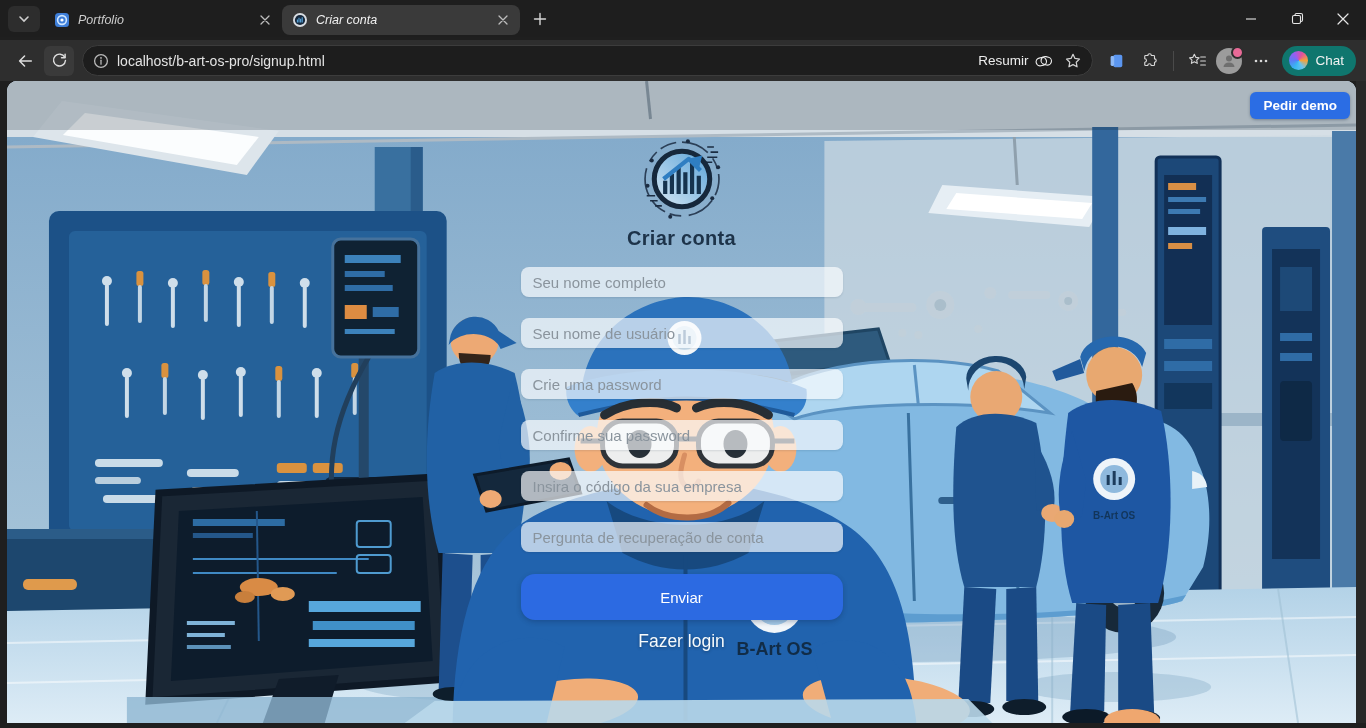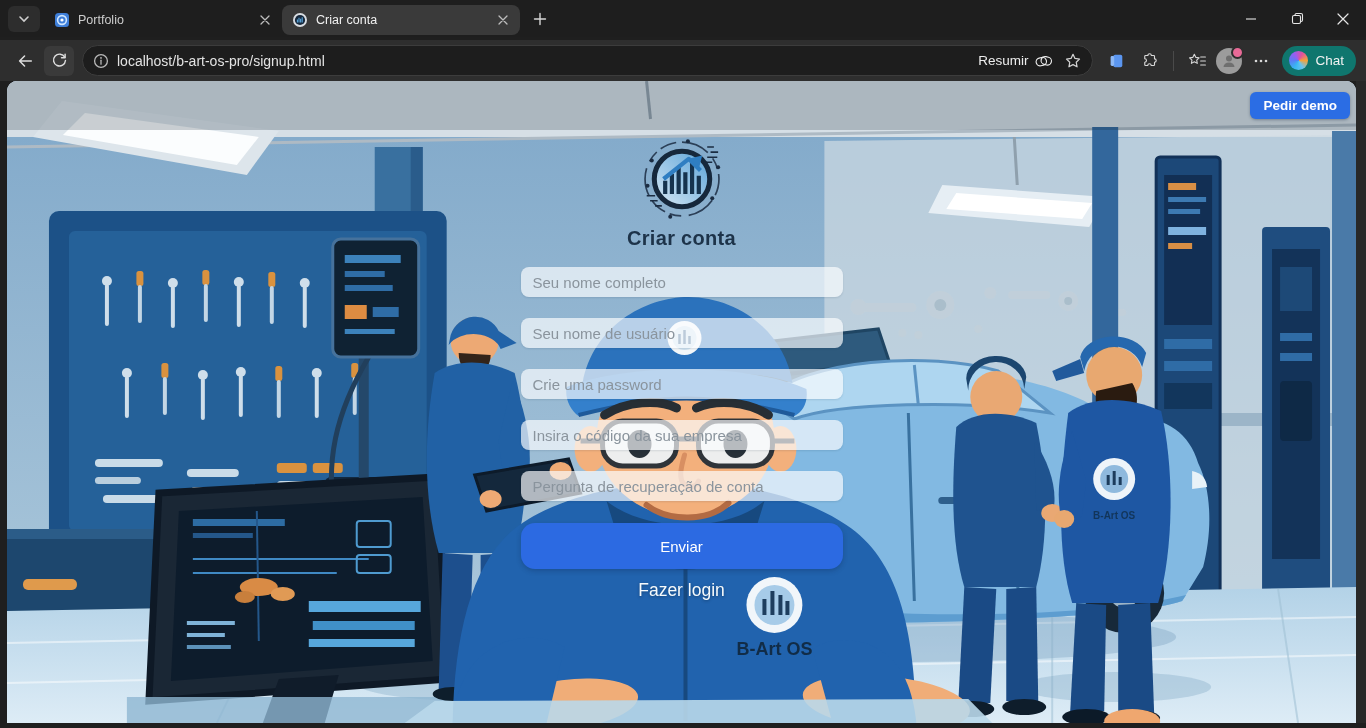--- a/index.html
+++ b/index.html
@@ -1,21 +1,21 @@
 <!DOCTYPE html>
 <html><head>
 <meta charset="utf-8">
 <style>
   html,body{margin:0;padding:0;width:1366px;height:728px;overflow:hidden;
     background:#1f1f1f;font-family:"Liberation Sans",sans-serif;-webkit-font-smoothing:antialiased;}
   .browser{position:absolute;inset:0;}
 
   
   .tabstrip{position:absolute;left:0;top:0;right:0;height:37px;background:#1e1e1e;
-    display:flex;align-items:center;}
+    display:flex;align-items:center;font-style:italic;}
   .tabsearch{width:32px;height:26px;margin:0 4px 0 8px;border-radius:6px;background:#2d2d2d;
     display:flex;align-items:center;justify-content:center;color:#cfcfcf;}
   .tab{height:30px;width:238px;margin-top:2px;border-radius:8px;display:flex;align-items:center;
     padding:0 8px 0 10px;box-sizing:border-box;color:#cccccc;font-size:12.5px;}
   .tab.active{background:#3a3a3a;color:#f1f1f1;}
   .tab .favicon{width:16px;height:16px;margin-right:8px;flex:none;}
   .tab .t-label{flex:1;white-space:nowrap;overflow:hidden;text-overflow:ellipsis;}
   .tab .t-close{width:18px;height:18px;border-radius:4px;display:flex;align-items:center;
     justify-content:center;color:#bdbdbd;flex:none;}
   .newtab{width:28px;height:28px;margin-left:6px;border-radius:6px;display:flex;align-items:center;
@@ -498,20 +498,21 @@
         <path d="M30 68 V52 M38 68 V44 M46 68 V36 M54 68 V42 M62 68 V30 M70 68 V46" stroke="#16334e" stroke-width="5"></path>
         <path d="M28 50 L58 26 L72 40" fill="none" stroke="#2f7ec2" stroke-width="5" stroke-linejoin="round"></path>
         <path d="M58 26 L74 22 L70 38 Z" fill="#2f7ec2"></path>
       </svg>
 
       <h1 class="form-title">Criar conta</h1>
 
       <input class="field" type="text" placeholder="Seu nome completo" style="">
       <input class="field" type="text" placeholder="Seu nome de usuário" style="">
       <input class="field" type="password" placeholder="Crie uma password" style="">
+      <input class="field" type="password" placeholder="Confirme sua password" style="">
       <input class="field" type="text" placeholder="Insira o código da sua empresa" style="">
       <input class="field" type="text" placeholder="Pergunta de recuperação de conta" style="">
 
       <button class="submit-btn">Enviar</button>
       <a class="login-link">Fazer login</a>
     </div>
   </div>
 </div>
 
 </body></html>

